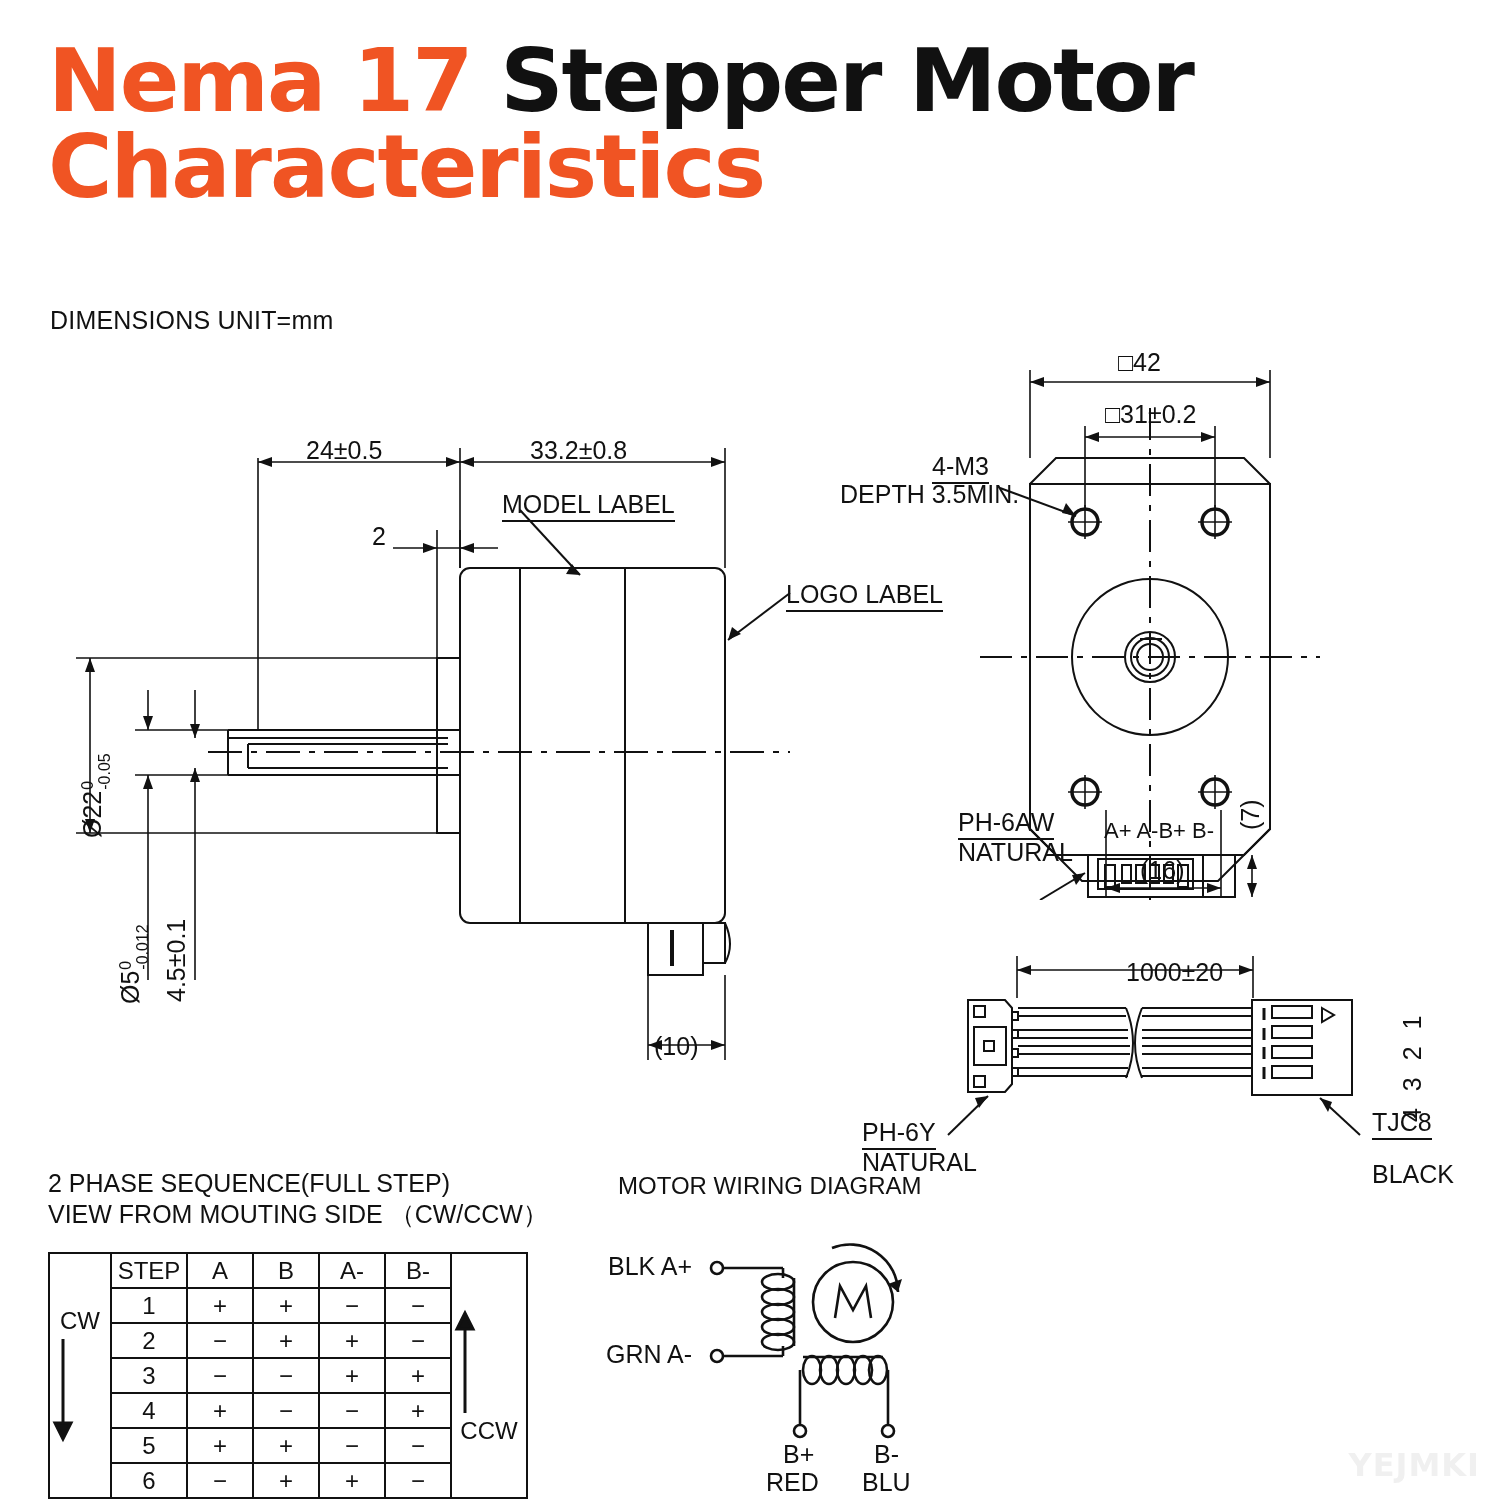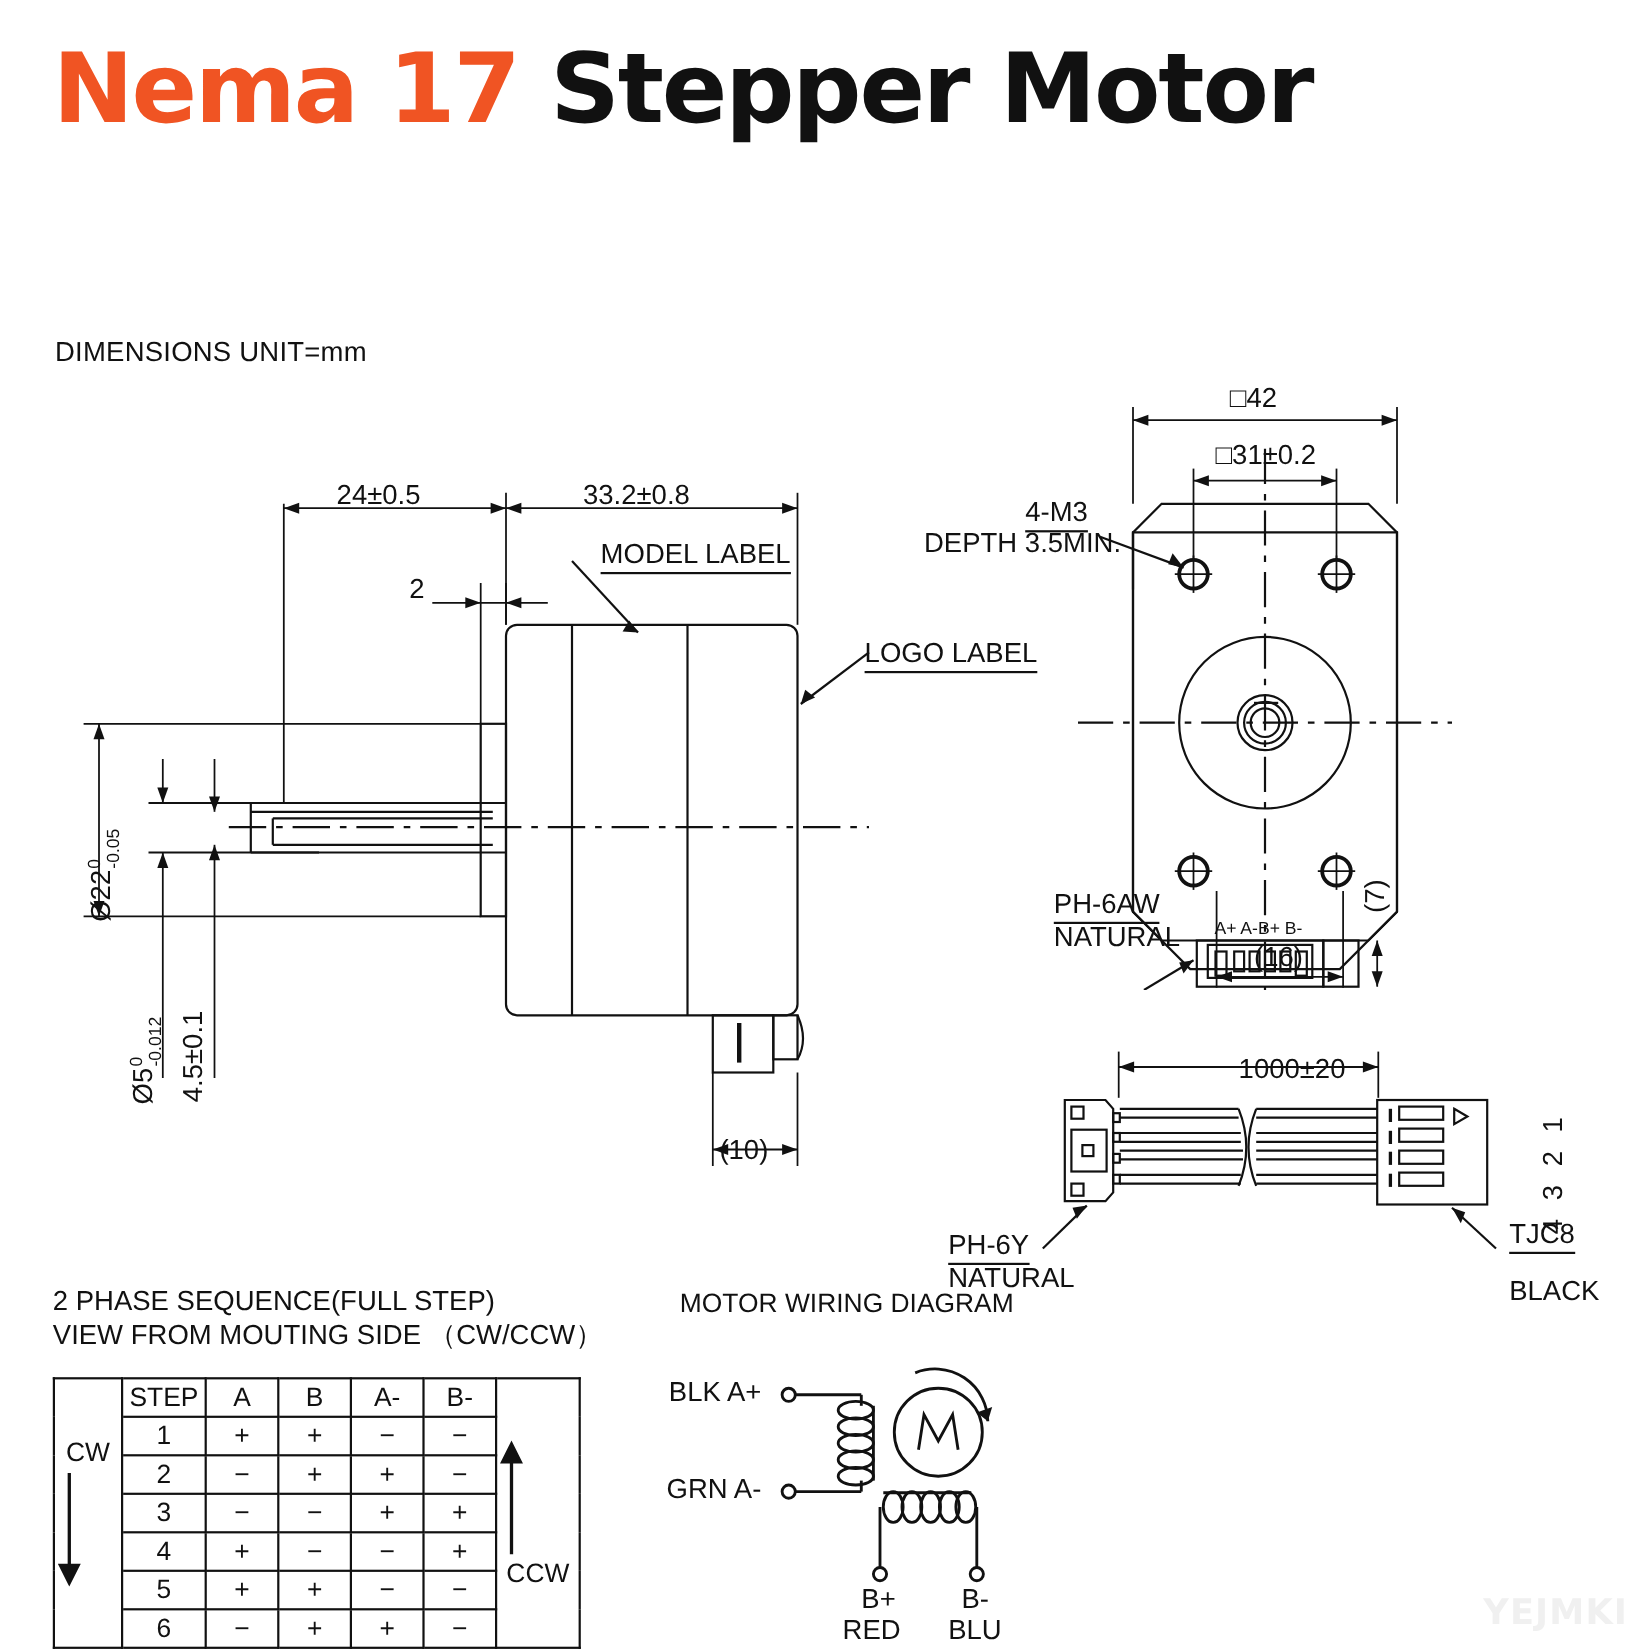--- a/index.html
+++ b/index.html
@@ -8,21 +8,21 @@
   .abs{position:absolute;}
   
   #title-block{left:48px;top:38px;width:1380px;}
   .title-line{font-weight:bold;font-size:88px;line-height:0.98;letter-spacing:-2px;
               white-space:nowrap;font-family:"DejaVu Sans","Liberation Sans",sans-serif;}
   .t-orange{color:#F05423;}
   .t-black{color:#111111;}
   #dim-unit{left:50px;top:306px;font-size:25px;letter-spacing:0.2px;}
   
   .dtxt{font-size:25px;white-space:nowrap;font-family:"Liberation Sans",sans-serif;}
-  .dtxt.sm{font-size:16px;margin-top:18px;}
+  .dtxt.sm{font-size:22px;}
   .vert{transform:rotate(-90deg);transform-origin:0 0;}
   .ul{border-bottom:2px solid #111;padding-bottom:1px;}
   
   table{border-collapse:collapse;}
   #seq-table{left:48px;top:1252px;}
   #seq-table td{border:2px solid #111;font-size:24px;text-align:center;
                 font-family:"Liberation Sans",sans-serif;height:31px;}
   .cw-cell{width:58px;vertical-align:middle;}
   .step-col{width:72px;}
   .val-col{width:62px;}
@@ -41,20 +41,23 @@
   svg{display:block;}
 </style>
 </head>
 <body>
 
 <div class="abs" id="title-block">
   <div class="title-line">
     <span class="t-orange">Nema 17</span>
     <span class="t-black">Stepper Motor</span>
   </div>
+  <div class="title-line">
+    <span class="t-orange">Characteristics</span>
+  </div>
 </div>
 <div class="abs dtxt" id="dim-unit">DIMENSIONS UNIT=mm</div>
 
 <div class="abs" style="left:0px;top:400px;width:860px;height:720px;">
 <svg width="860" height="720" viewBox="0 0 860 720">
   <g stroke="#111" fill="none" stroke-width="2">
 
     <rect x="460" y="168" width="265" height="355" rx="10" ry="10"></rect>
     <line x1="520" y1="168" x2="520" y2="523"></line>
     <line x1="625" y1="168" x2="625" y2="523"></line>
@@ -165,21 +168,21 @@
       <span style="display:block;">0</span>
       <span style="display:block;">-0.012</span>
     </span>
   </div>
 </div>
 
 <div class="abs" style="left:162px;top:1002px;">
   <div class="vert dtxt" style="white-space:nowrap;">4.5±0.1</div>
 </div>
 
-<div class="abs dtxt ul" style="left:546px;top:490px;">MODEL LABEL</div>
+<div class="abs dtxt ul" style="left:502px;top:490px;">MODEL LABEL</div>
 <div class="abs dtxt ul" style="left:786px;top:580px;">LOGO LABEL</div>
 
 <div class="abs" style="left:940px;top:340px;width:560px;height:560px;">
 <svg width="560" height="560" viewBox="0 0 560 560">
   <g stroke="#111" fill="none" stroke-width="2">
 
     <path d="M90 144 L278 144 L330 144 L330 196 L330 489 L278 541 L142 541 L90 489 L90 196 Z"></path>
     <path d="M90 144 L90 196"></path>
 
   </g>

